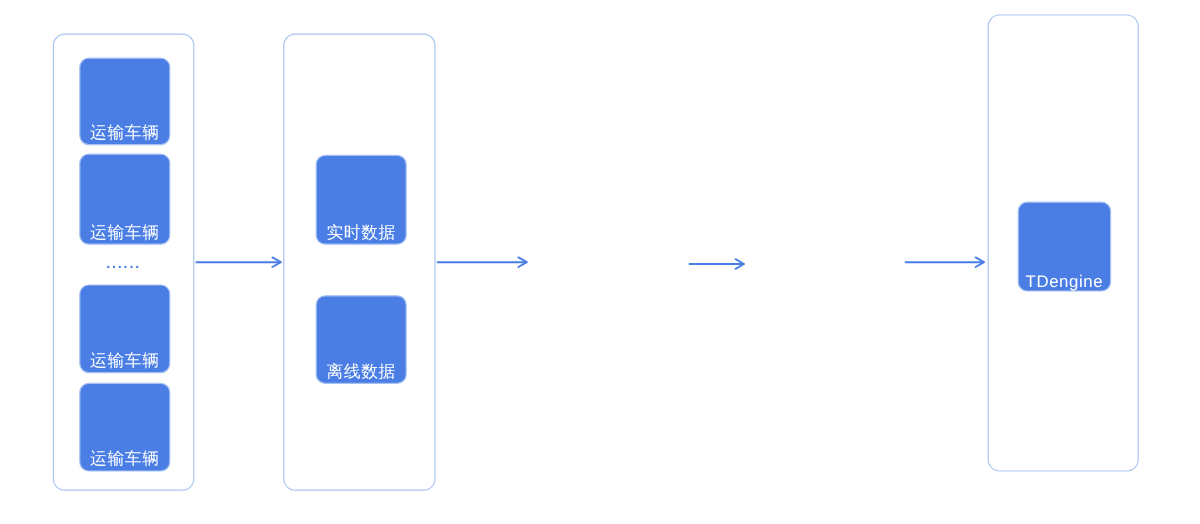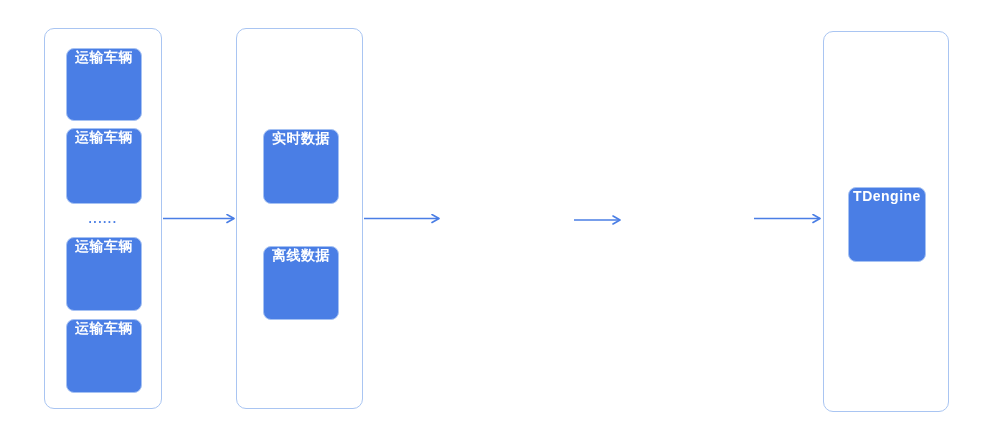--- a/index.html
+++ b/index.html
@@ -24,26 +24,25 @@
     position:absolute;
     border:1px solid var(--container_border);
     border-radius:10px;
     background:transparent;
   }
   .node{
     position:absolute;
     background:var(--node_fill);
     border:1px solid var(--node_border);
     border-radius:8px;
-    display:flex;align-items:flex-start;justify-content:center;
+    display:flex;align-items:flex-end;justify-content:center;
     color:var(--node_text);
     font-size:14px;
     letter-spacing:0.5px;
     white-space:nowrap;
-    font-weight:bold;
   }
   .ellipsis{
     position:absolute;
     left:0;width:100%;
     text-align:center;
     color:var(--node_fill);
     font-weight:bold;
     font-size:12px;
     letter-spacing:1.5px;
     line-height:20px;
@@ -94,19 +93,19 @@
   <div class="container" style="left:236px;top:28px;width:127px;height:381px">
     <div class="node" style="left:26px;top:100px;width:76px;height:75px">
       <span>实时数据</span>
     </div>
     <div class="node" style="left:26px;top:217px;width:76px;height:74px">
       <span>离线数据</span>
     </div>
   </div>
 
 
-  <div class="container" style="left:823px;top:31px;width:126px;height:381px">
+  <div class="container" style="left:823px;top:12px;width:126px;height:381px">
     <div class="node" style="left:24px;top:155px;width:78px;height:75px">
       <span>TDengine</span>
     </div>
   </div>
 
 </div>
 
 </body></html>

